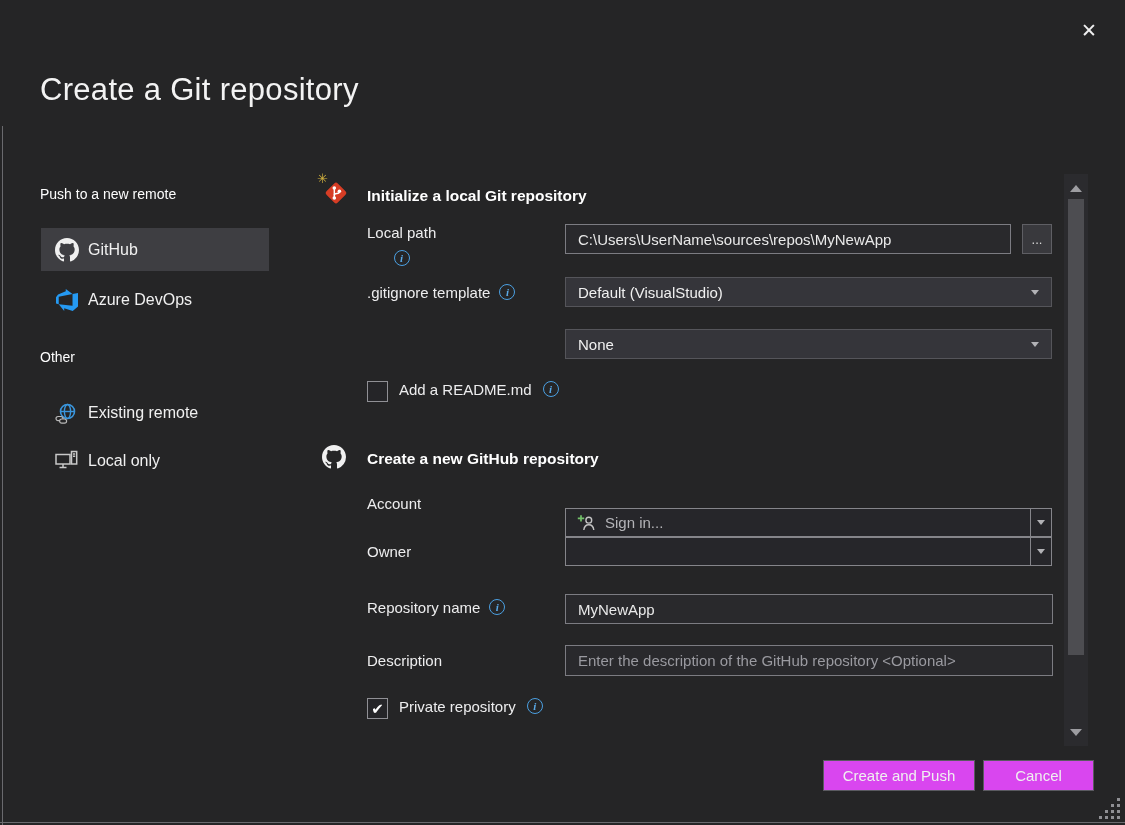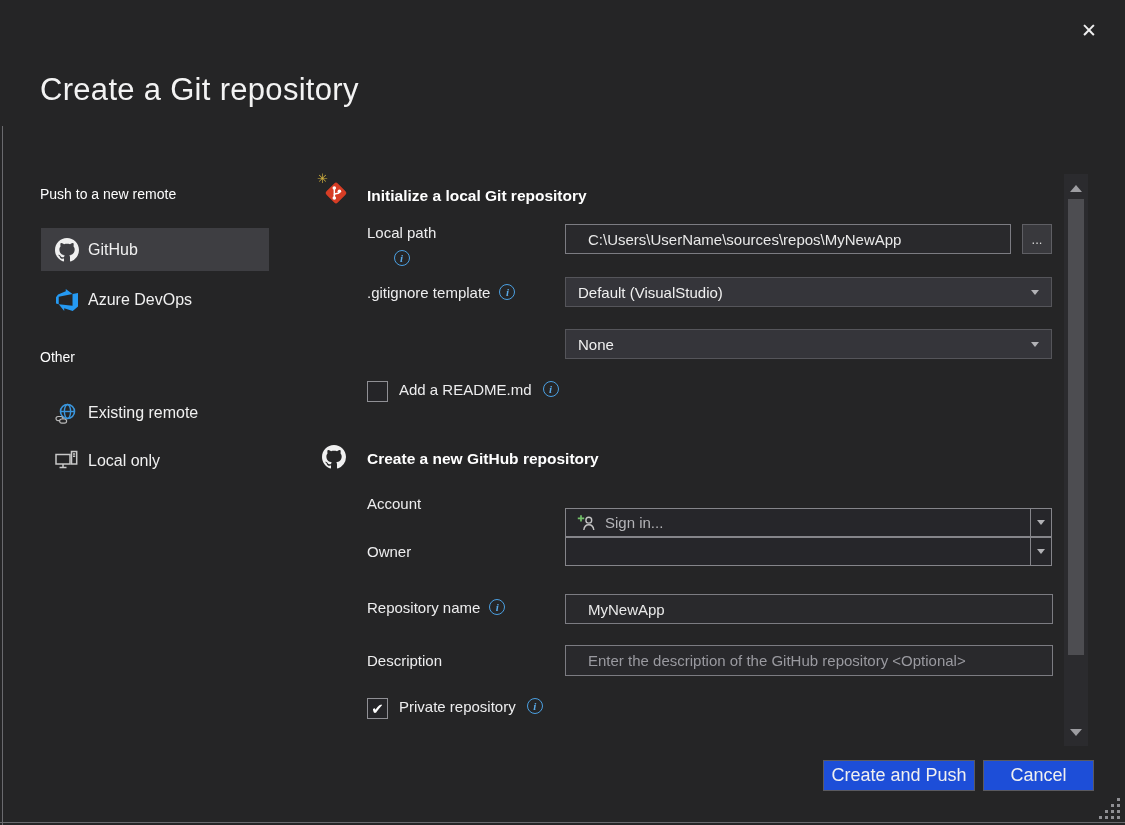--- a/index.html
+++ b/index.html
@@ -45,21 +45,21 @@
   .r-localpath{ top:224px;flex-direction:column; } .r-gitignore{ top:277px; } .r-license{ top:329px; }
   .r-account{ top:489px; height:29px; } .r-owner{ top:537px; height:29px; }
   .r-repo{ top:592px; } .r-desc{ top:645px; height:31px; }
 
   .info { width:16px; height:16px; border-radius:50%; border:1px solid #4ba0e2;
           color:#5aa9e6; display:inline-flex; align-items:center; justify-content:center;
           font:italic bold 11px "Liberation Serif",serif; flex:0 0 auto; cursor:default; }
   .info::before { content:"i"; }
 
   .tinput { position:absolute; left:565px; height:30px; background:#29292c;
-            border:1px solid #7c7c82; color:#e9e9e9; font-size:15px; padding:0 22px;
+            border:1px solid #7c7c82; color:#e9e9e9; font-size:15px; padding:0 12px;
             font-family:"Liberation Sans","DejaVu Sans",sans-serif; outline:none; }
   .in-localpath { top:224px; width:446px; }
   .in-repo { top:594px; width:488px; }
   .in-desc { top:645px; width:488px; height:31px; }
   .in-desc::placeholder { color:#9a9aa0; opacity:1; }
 
   .browse { position:absolute; left:1022px; top:224px; width:30px; height:30px;
             background:#39393d; border:1px solid #5f5f64; color:#d8d8d8; font-size:13px;
             cursor:pointer; line-height:1; }
 
@@ -94,22 +94,22 @@
   .sb-btn { position:absolute; left:0; width:24px; height:16px; display:flex; align-items:center;
             justify-content:center; cursor:pointer; }
   .sb-up { top:6px; } .sb-down { bottom:6px; }
   .tri-up { width:0; height:0; border-left:6px solid transparent; border-right:6px solid transparent;
             border-bottom:7px solid #9d9da1; }
   .tri-down { width:0; height:0; border-left:6px solid transparent; border-right:6px solid transparent;
               border-top:7px solid #9d9da1; }
   .sb-thumb { position:absolute; left:4px; top:25px; width:16px; height:456px; background:#4d4d51; cursor:pointer; }
 
   
-  .btn { position:absolute; top:760px; height:31px; background:#1d4ed8; border:1px solid #5a5a60;
-         color:#f0f0f0; font-size:18px; cursor:pointer;
+  .btn { position:absolute; top:760px; height:31px; background:#d946ef; border:1px solid #5a5a60;
+         color:#f0f0f0; font-size:15px; cursor:pointer;
          font-family:"Liberation Sans","DejaVu Sans",sans-serif; }
   .btn-create { left:823px; width:152px; }
   .btn-cancel { left:983px; width:111px; }
   .grip { position:absolute; left:1098px; top:797px; }
 </style>
 </head>
 <body>
 
 <div class="dialog">
   <div class="edge-left"></div>

